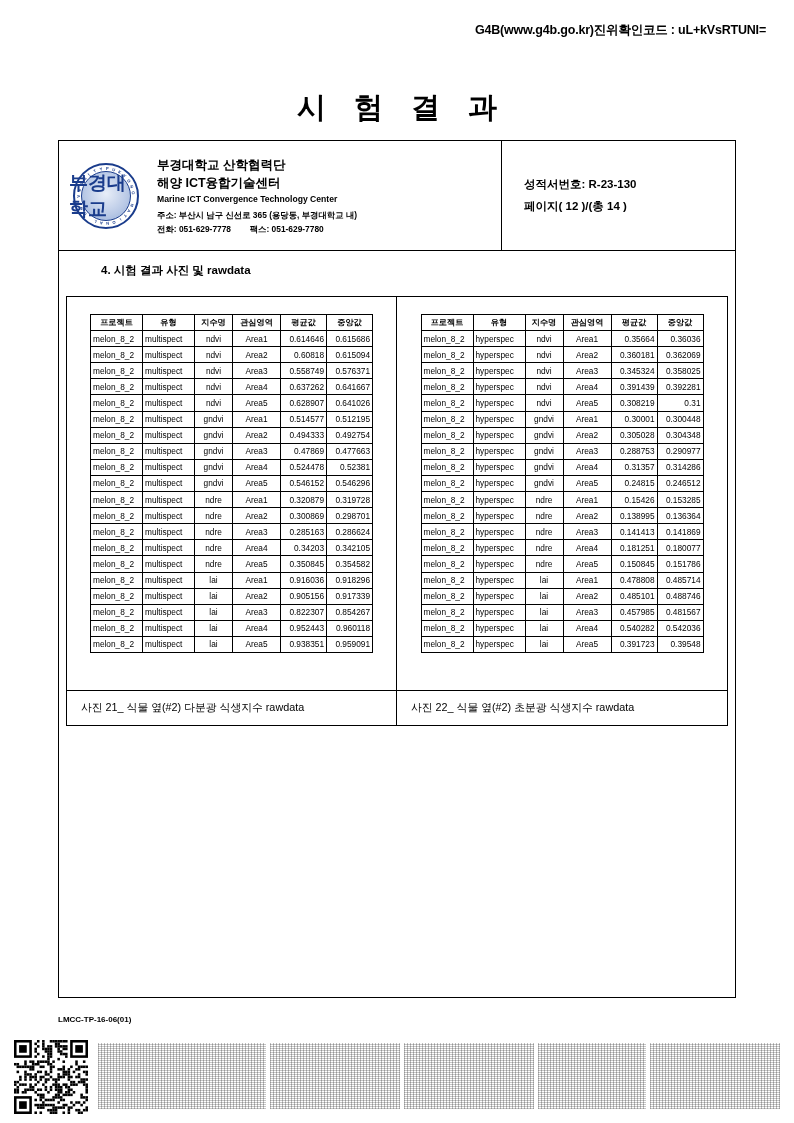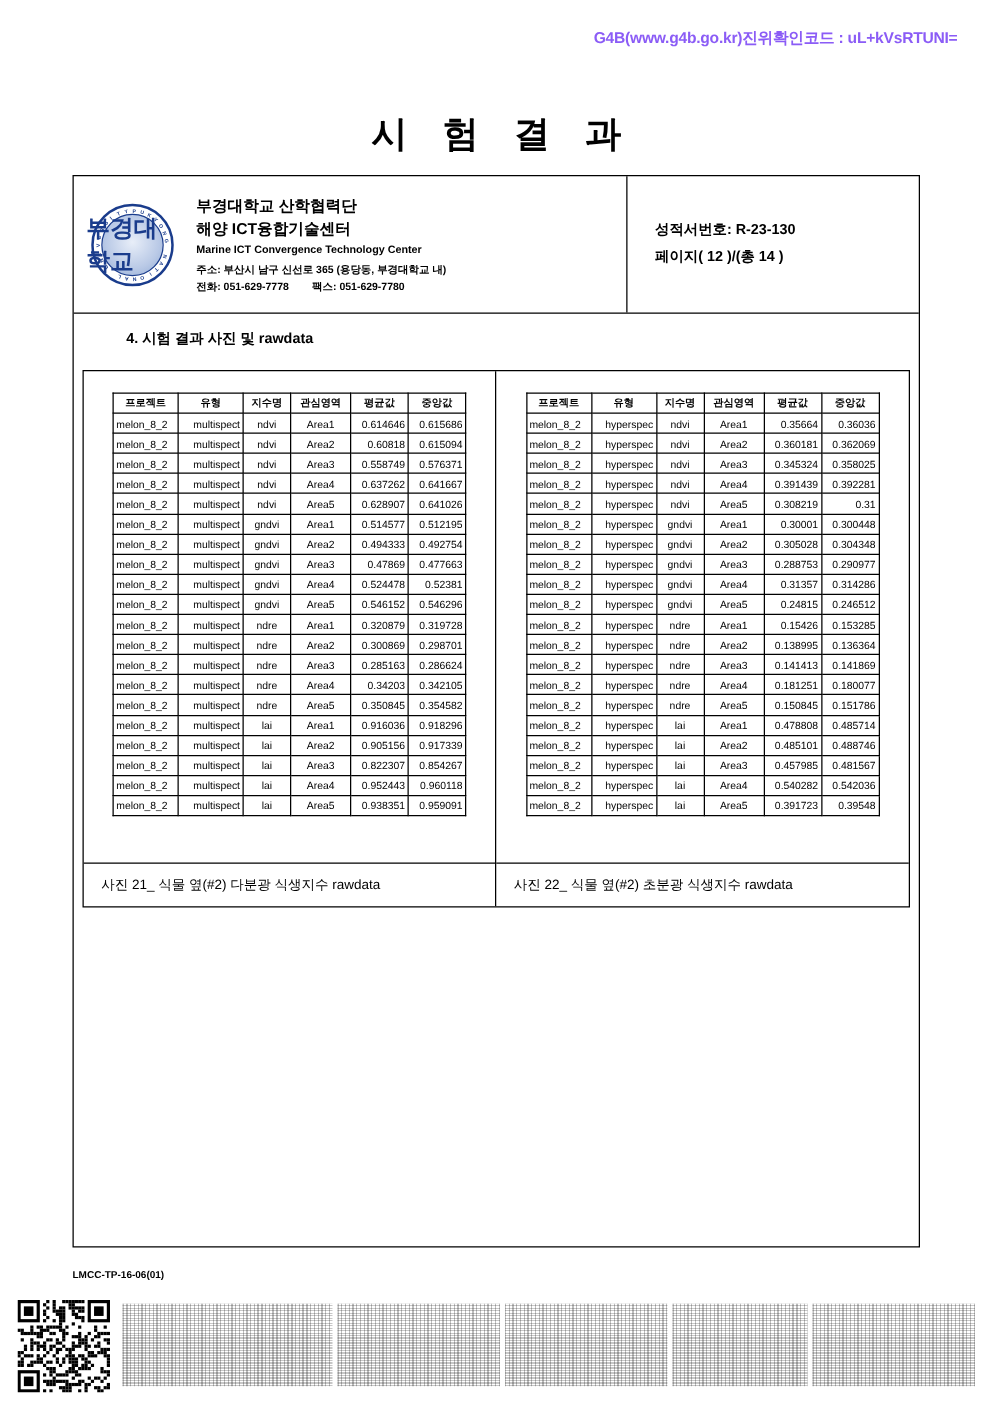--- a/index.html
+++ b/index.html
@@ -13,21 +13,21 @@
     position: relative;
     font-family: "Liberation Sans", sans-serif;
     color: #000;
     overflow: hidden;
   }
 
   .header-code {
     position: absolute;
     top: 22px;
     right: 28px;
-    color: #8b5cf6;
+    color: #000000;
     font-size: 12.5px;
     font-weight: bold;
     letter-spacing: -0.2px;
   }
 
   .doc-title {
     position: absolute;
     top: 88px;
     left: 0;
     width: 794px;
@@ -205,21 +205,21 @@
     overflow: hidden;
     white-space: nowrap;
   }
   table.data th {
     text-align: center;
     font-weight: bold;
     background: #fff;
     font-size: 8.2px;
   }
   .c-proj { width: 52px; text-align: left; }
-  .c-type { width: 52px; text-align: right; }
+  .c-type { width: 52px; text-align: left; }
   .c-idx  { width: 38px; text-align: center; }
   .c-area { width: 48px; text-align: center; }
   .c-mean { width: 46px; text-align: right; }
   .c-med  { width: 46px; text-align: right; }
 
   .caption-row {
     height: 34px;
     border-top: 1px solid #000;
     display: flex;
     align-items: center;

